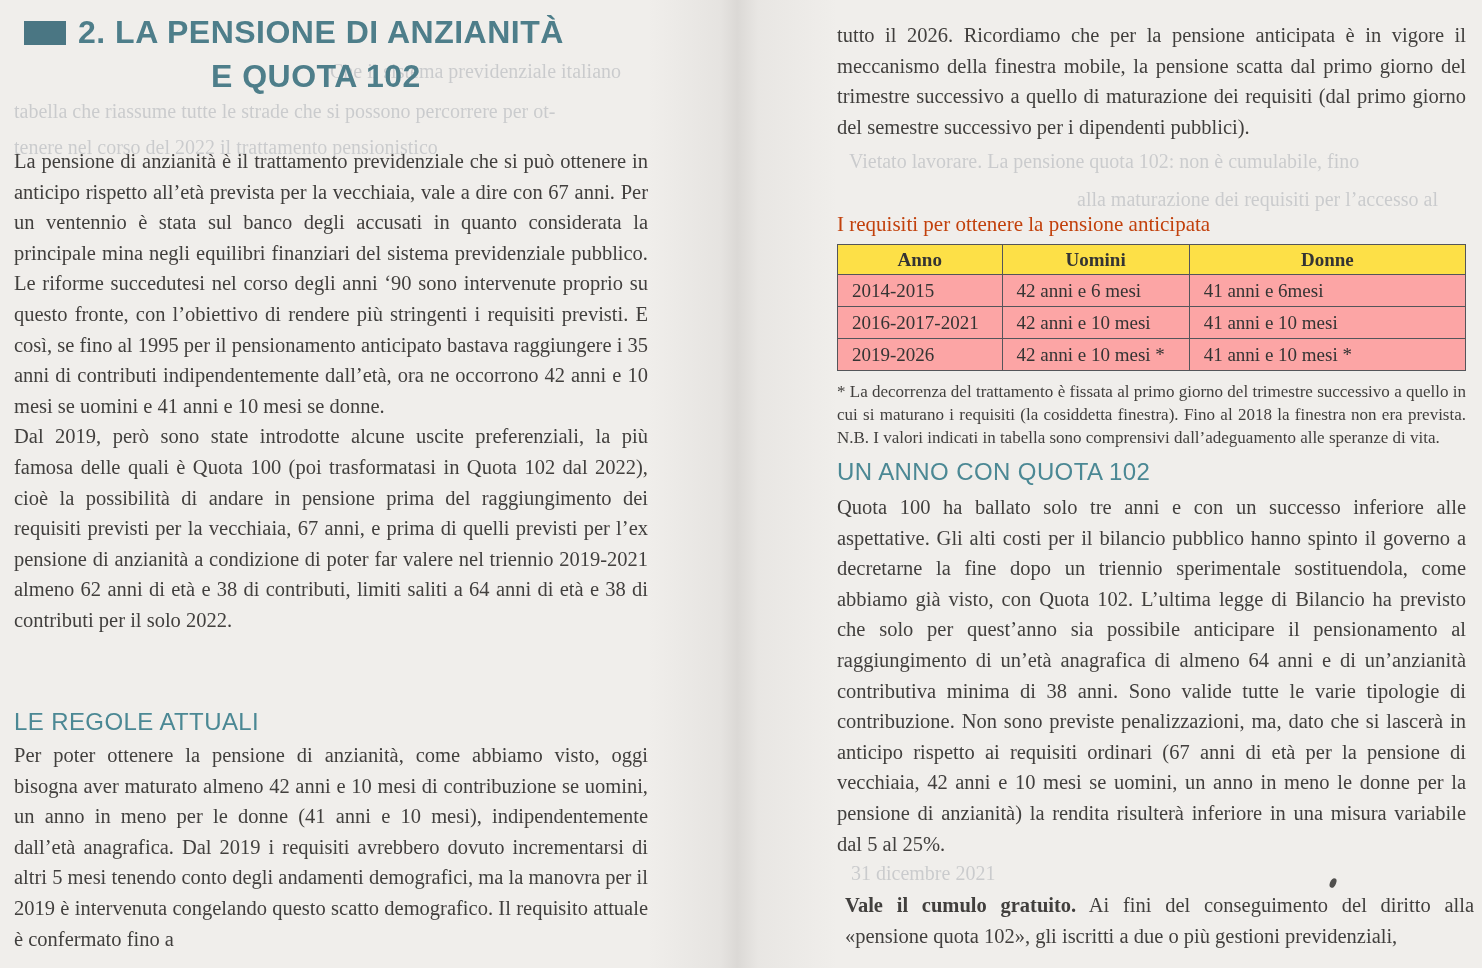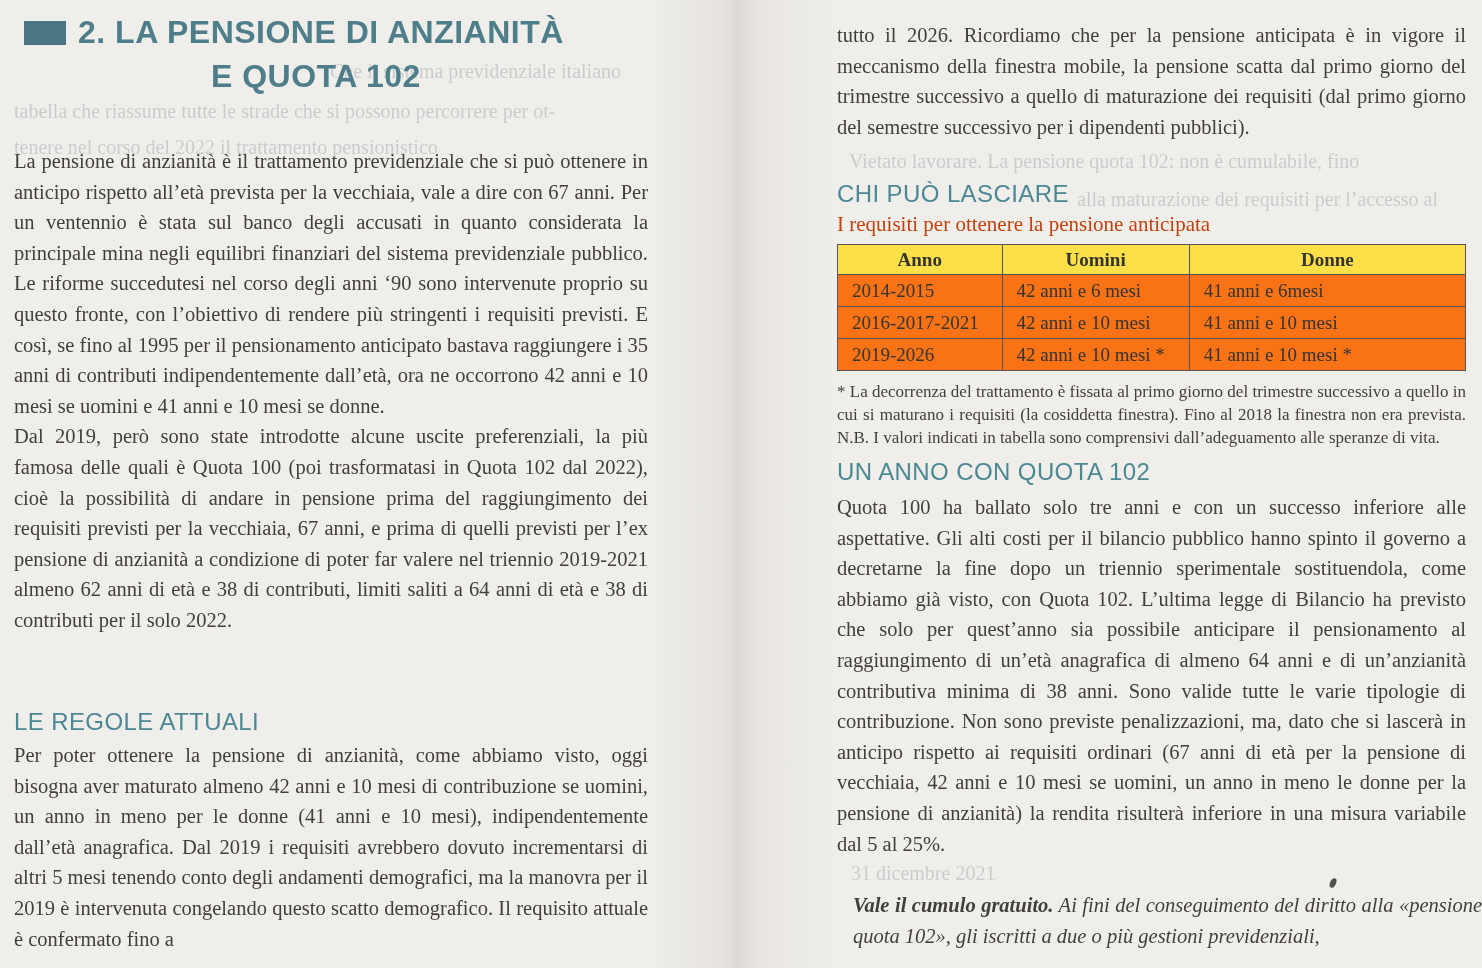--- a/index.html
+++ b/index.html
@@ -47,21 +47,21 @@
 
   table.req{
     border-collapse:collapse;table-layout:fixed;width:629px;
     font-size:19px;color:#343433;
   }
   table.req th,table.req td{border:1.5px solid #54555a;}
   table.req th{
     background:#fde047;font-weight:bold;text-align:center;
     height:29px;padding:0;
   }
-  table.req td{height:31px;padding:0 0 0 14px;text-align:left;background:#f97316;}
+  table.req td{height:31px;padding:0 0 0 14px;text-align:left;background:#fca5a5;}
 
   .footnote{
     color:#413f3d;font-size:17px;line-height:23px;text-align:justify;
   }
 
   .bold-lead{font-weight:bold;}
 
   .ghost{
     position:absolute;color:#8f959e;opacity:0.38;filter:blur(0.6px);
     font-size:20px;white-space:nowrap;pointer-events:none;
@@ -104,21 +104,20 @@
 
   <div class="page right">
 
     <div class="abs body-text" style="top:20px;left:0;width:629px;">
       <p>tutto il 2026. Ricordiamo che per la pensione anticipata è in vigore il meccanismo della finestra mobile, la pensione scatta dal primo giorno del trimestre successivo a quello di maturazione dei requisiti (dal primo giorno del semestre successivo per i dipendenti pubblici).</p>
     </div>
 
     <div class="ghost" style="top:150px;left:12px;">Vietato lavorare. La pensione quota 102: non è cumulabile, fino</div>
     <div class="ghost" style="top:188px;left:240px;">alla maturazione dei requisiti per l’accesso al</div>
 
-    <div class="abs heading" style="top:180px;left:0;">CHI PUÒ LASCIARE</div>
 
     <div class="abs subtitle" style="top:212px;left:0;">I requisiti per ottenere la pensione anticipata</div>
 
     <table class="req abs" style="top:244px;left:0;">
       <colgroup>
         <col style="width:26.2%">
           <col style="width:29.8%">
           <col style="width:44%">
       </colgroup>
       <thead>
@@ -150,19 +149,19 @@
     <div class="abs footnote" style="top:380px;left:0;width:629px;">* La decorrenza del trattamento è fissata al primo giorno del trimestre successivo a quello in cui si maturano i requisiti (la cosiddetta finestra). Fino al 2018 la finestra non era prevista. N.B. I valori indicati in tabella sono comprensivi dall’adeguamento alle speranze di vita.</div>
 
     <div class="abs heading" style="top:458px;left:0;">UN ANNO CON QUOTA 102</div>
 
     <div class="abs body-text" style="top:492px;left:0;width:629px;">
       <p>Quota 100 ha ballato solo tre anni e con un successo inferiore alle aspettative. Gli alti costi per il bilancio pubblico hanno spinto il governo a decretarne la fine dopo un triennio sperimentale sostituendola, come abbiamo già visto, con Quota 102. L’ultima legge di Bilancio ha previsto che solo per quest’anno sia possibile anticipare il pensionamento al raggiungimento di un’età anagrafica di almeno 64 anni e di un’anzianità contributiva minima di 38 anni. Sono valide tutte le varie tipologie di contribuzione. Non sono previste penalizzazioni, ma, dato che si lascerà in anticipo rispetto ai requisiti ordinari (67 anni di età per la pensione di vecchiaia, 42 anni e 10 mesi se uomini, un anno in meno le donne per la pensione di anzianità) la rendita risulterà inferiore in una misura variabile dal 5 al 25%.</p>
     </div>
 
     <div class="ghost" style="top:862px;left:14px;">31 dicembre 2021</div>
 
-    <div class="abs body-text" style="top:890px;left:16px;width:629px;font-style:italic;">
+    <div class="abs body-text" style="top:890px;left:8px;width:629px;">
       <p><span class="bold-lead">Vale il cumulo gratuito.</span><span> Ai fini del conseguimento del diritto alla «pensione quota 102», gli iscritti a due o più gestioni previdenziali,</span></p>
     </div>
   </div>
 
   <div class="speck"></div>
 </div>
 
 </body></html>

